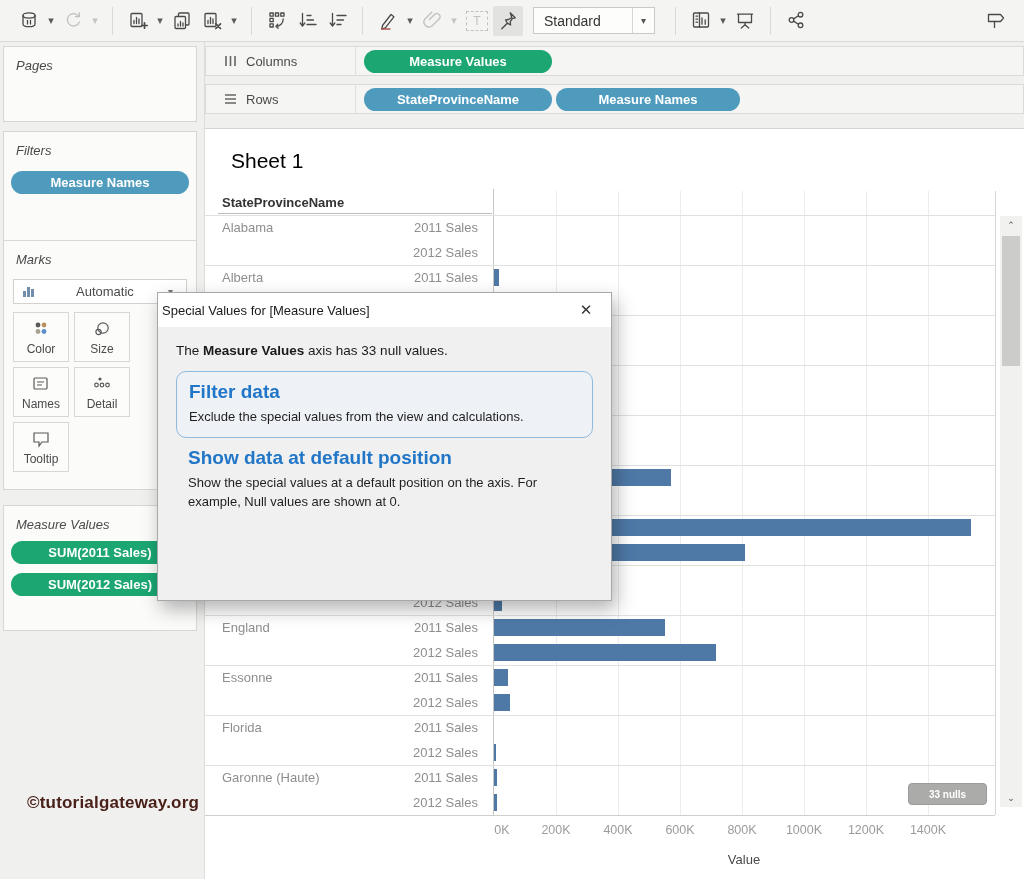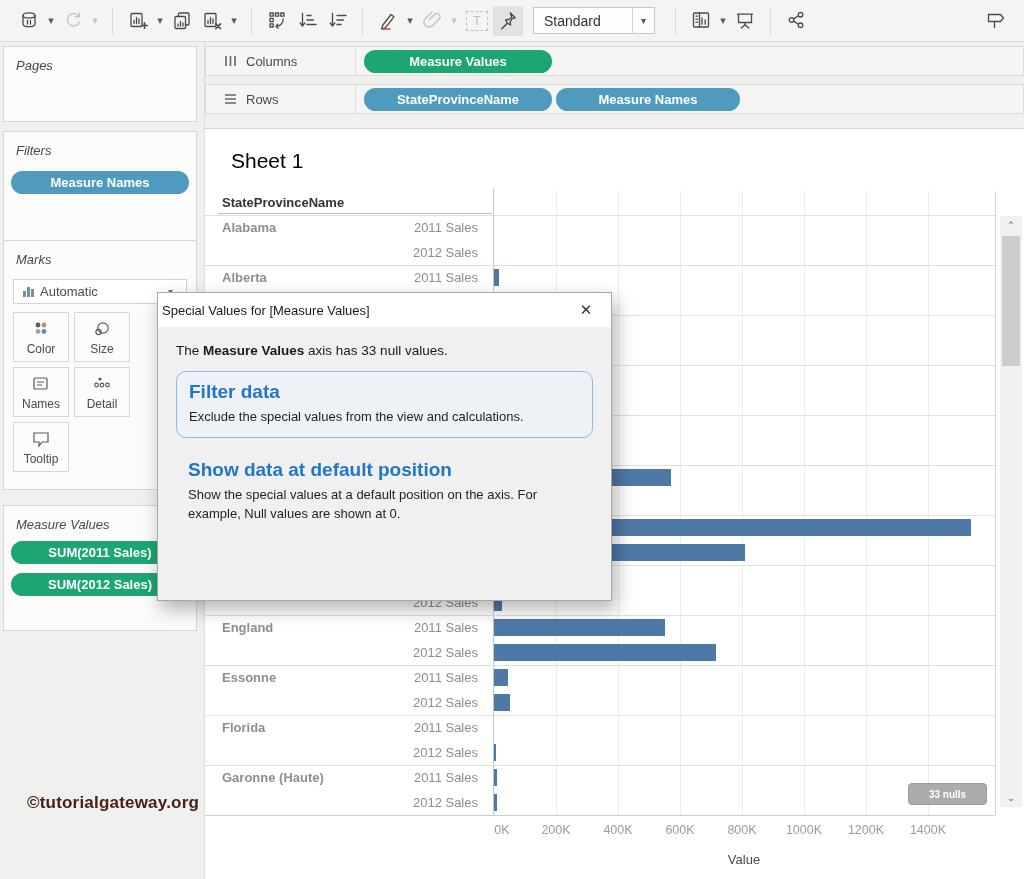--- a/index.html
+++ b/index.html
@@ -34,21 +34,21 @@
     color:#fff; font-size:13px; font-weight:bold; cursor:pointer; }
   .pill.blue { background:#4f9bbd; }
   .pill.green { background:#1ba672; }
   .p-pages { top:4px; height:76px; }
   .p-filters { top:89px; height:112px; }
   .p-filters .pill { margin:13px 7px 0 7px; }
   .p-marks { top:198px; height:250px; }
   .mini-select { margin:12px 9px 0 9px; height:25px; background:#fff; border:1px solid #d2d2d0; display:flex; align-items:center; cursor:pointer; }
   .mini-select .ms-icon { margin:0 6px 0 9px; display:flex; align-items:flex-end; gap:1px; }
   .mini-select .ms-icon i { display:block; width:3px; background:#728eab; }
-  .mini-select .lbl { flex:1; font-size:13px; color:#4a4a4a; }
+  .mini-select .lbl { flex:1; font-size:13px; color:#4a4a4a;margin-left:36px; }
   .mini-select .car { width:18px; color:#777; font-size:10px; }
   .marks-grid { padding:8px 9px 0 9px; display:flex; flex-wrap:wrap; gap:5px; }
   .mark-btn { width:56px; height:50px; background:#fcfcfb; border:1px solid #d7d7d5; display:flex;
     flex-direction:column; align-items:center; justify-content:flex-end; padding-bottom:5px; gap:4px; cursor:pointer; }
   .mark-btn .mlabel { font-size:12px; color:#4a4a4a; }
   .mark-btn svg { width:20px; height:18px; stroke:#5a5a5a; fill:none; stroke-width:1.2; }
   .p-measures { top:463px; height:126px; }
   .p-measures .pill { margin:9px 7px 0 7px; }
   .p-measures .pill:first-of-type { margin-top:15px; }
 
@@ -67,42 +67,42 @@
   .sheet { position:absolute; left:205px; top:128px; width:819px; height:751px; background:#fff; border-top:1px solid #d5d5d3; overflow:hidden; }
   .sheet-title { position:absolute; left:26px; top:20px; font-size:21px; color:#000000; }
   .rh-header { position:absolute; left:17px; top:66px; font-size:13px; font-weight:bold; color:#333; }
   .rh-underline { position:absolute; left:13px; top:84px; width:274px; height:1px; background:#bcbcba; }
   .vline { position:absolute; width:1px; background:#c6c6c4; }
   .gridline { position:absolute; width:1px; background:#ececea; }
   .groupline { position:absolute; left:0; width:790px; height:1px; background:#e0e0de; }
   .chart-rows { position:absolute; left:0; top:86px; width:790px; }
   .c-group { position:relative; height:50px; }
   .c-row { position:relative; height:25px; }
-  .state-lbl { position:absolute; left:17px; top:5px; font-size:13px; color:#8e8e8e; white-space:nowrap; cursor:pointer;font-weight:bold; }
+  .state-lbl { position:absolute; left:17px; top:5px; font-size:13px; color:#8e8e8e; white-space:nowrap; cursor:pointer; }
   .measure-lbl { position:absolute; left:0; top:5px; width:273px; text-align:right; font-size:13px; color:#8e8e8e; cursor:pointer; }
   .bar { position:absolute; left:289px; top:4px; height:17px; background:#4e79a7; cursor:pointer; }
   .axis-tick-lbl { position:absolute; top:694px; font-size:12.5px; color:#9b9b9b; transform:translateX(-50%); white-space:nowrap; }
   .axis-title { position:absolute; top:723px; left:539px; transform:translateX(-50%); font-size:13px; color:#4a4a4a; }
   .nulls-badge { position:absolute; left:703px; top:654px; width:79px; height:22px; background:#ababa9; border:1px solid #9b9b99;
     border-radius:4px; color:#fff; font-size:10px; font-weight:bold; display:flex; align-items:center; justify-content:center; cursor:pointer; }
   .scrollbar { position:absolute; left:795px; top:87px; width:22px; height:591px; background:#f1f1f0; }
   .sb-arrow { position:absolute; left:0; width:22px; height:18px; color:#505050; font-size:9px; display:flex; align-items:center; justify-content:center; cursor:pointer; }
   .sb-thumb { position:absolute; left:2px; top:20px; width:18px; height:130px; background:#cccccb; cursor:pointer; }
 
   
   .dialog { position:absolute; left:157px; top:292px; width:455px; height:309px; background:#f0f0f0;
     border:1px solid #a8a8a8; box-shadow:4px 8px 18px rgba(0,0,0,.30); z-index:50; }
   .dlg-titlebar { height:34px; background:#fff; display:flex; align-items:center; padding:0 12px 0 4px; }
   .dlg-title { flex:1; font-size:13px; color:#1a1a1a; }
   .dlg-close { width:26px; height:24px; display:flex; align-items:center; justify-content:center; font-size:15px; color:#333; cursor:pointer; }
   .dlg-body { padding:16px 18px 0 18px; font-size:13.5px; color:#1a1a1a; }
   .dlg-line1 { margin-bottom:13px; }
   .dlg-q { margin-bottom:14px; }
   .dlg-option { border-radius:10px; padding:9px 12px 10px 12px; cursor:pointer; }
-  .dlg-option.boxed { border:1px solid #8fbade; background:#eef1f5; margin-bottom:12px; }
+  .dlg-option.boxed { border:1px solid #8fbade; background:#eef1f5; margin-bottom:0; }
   .dlg-option h3 { font-size:19px; font-weight:bold; color:#2176c7; margin-bottom:5px; }
   .dlg-option .desc { font-size:13px; color:#1f1f1f; line-height:1.45; }
 </style>
 </head>
 <body>
 
 <div class="app">
 
   <div class="toolbar">
       <div class="tb-icon">

